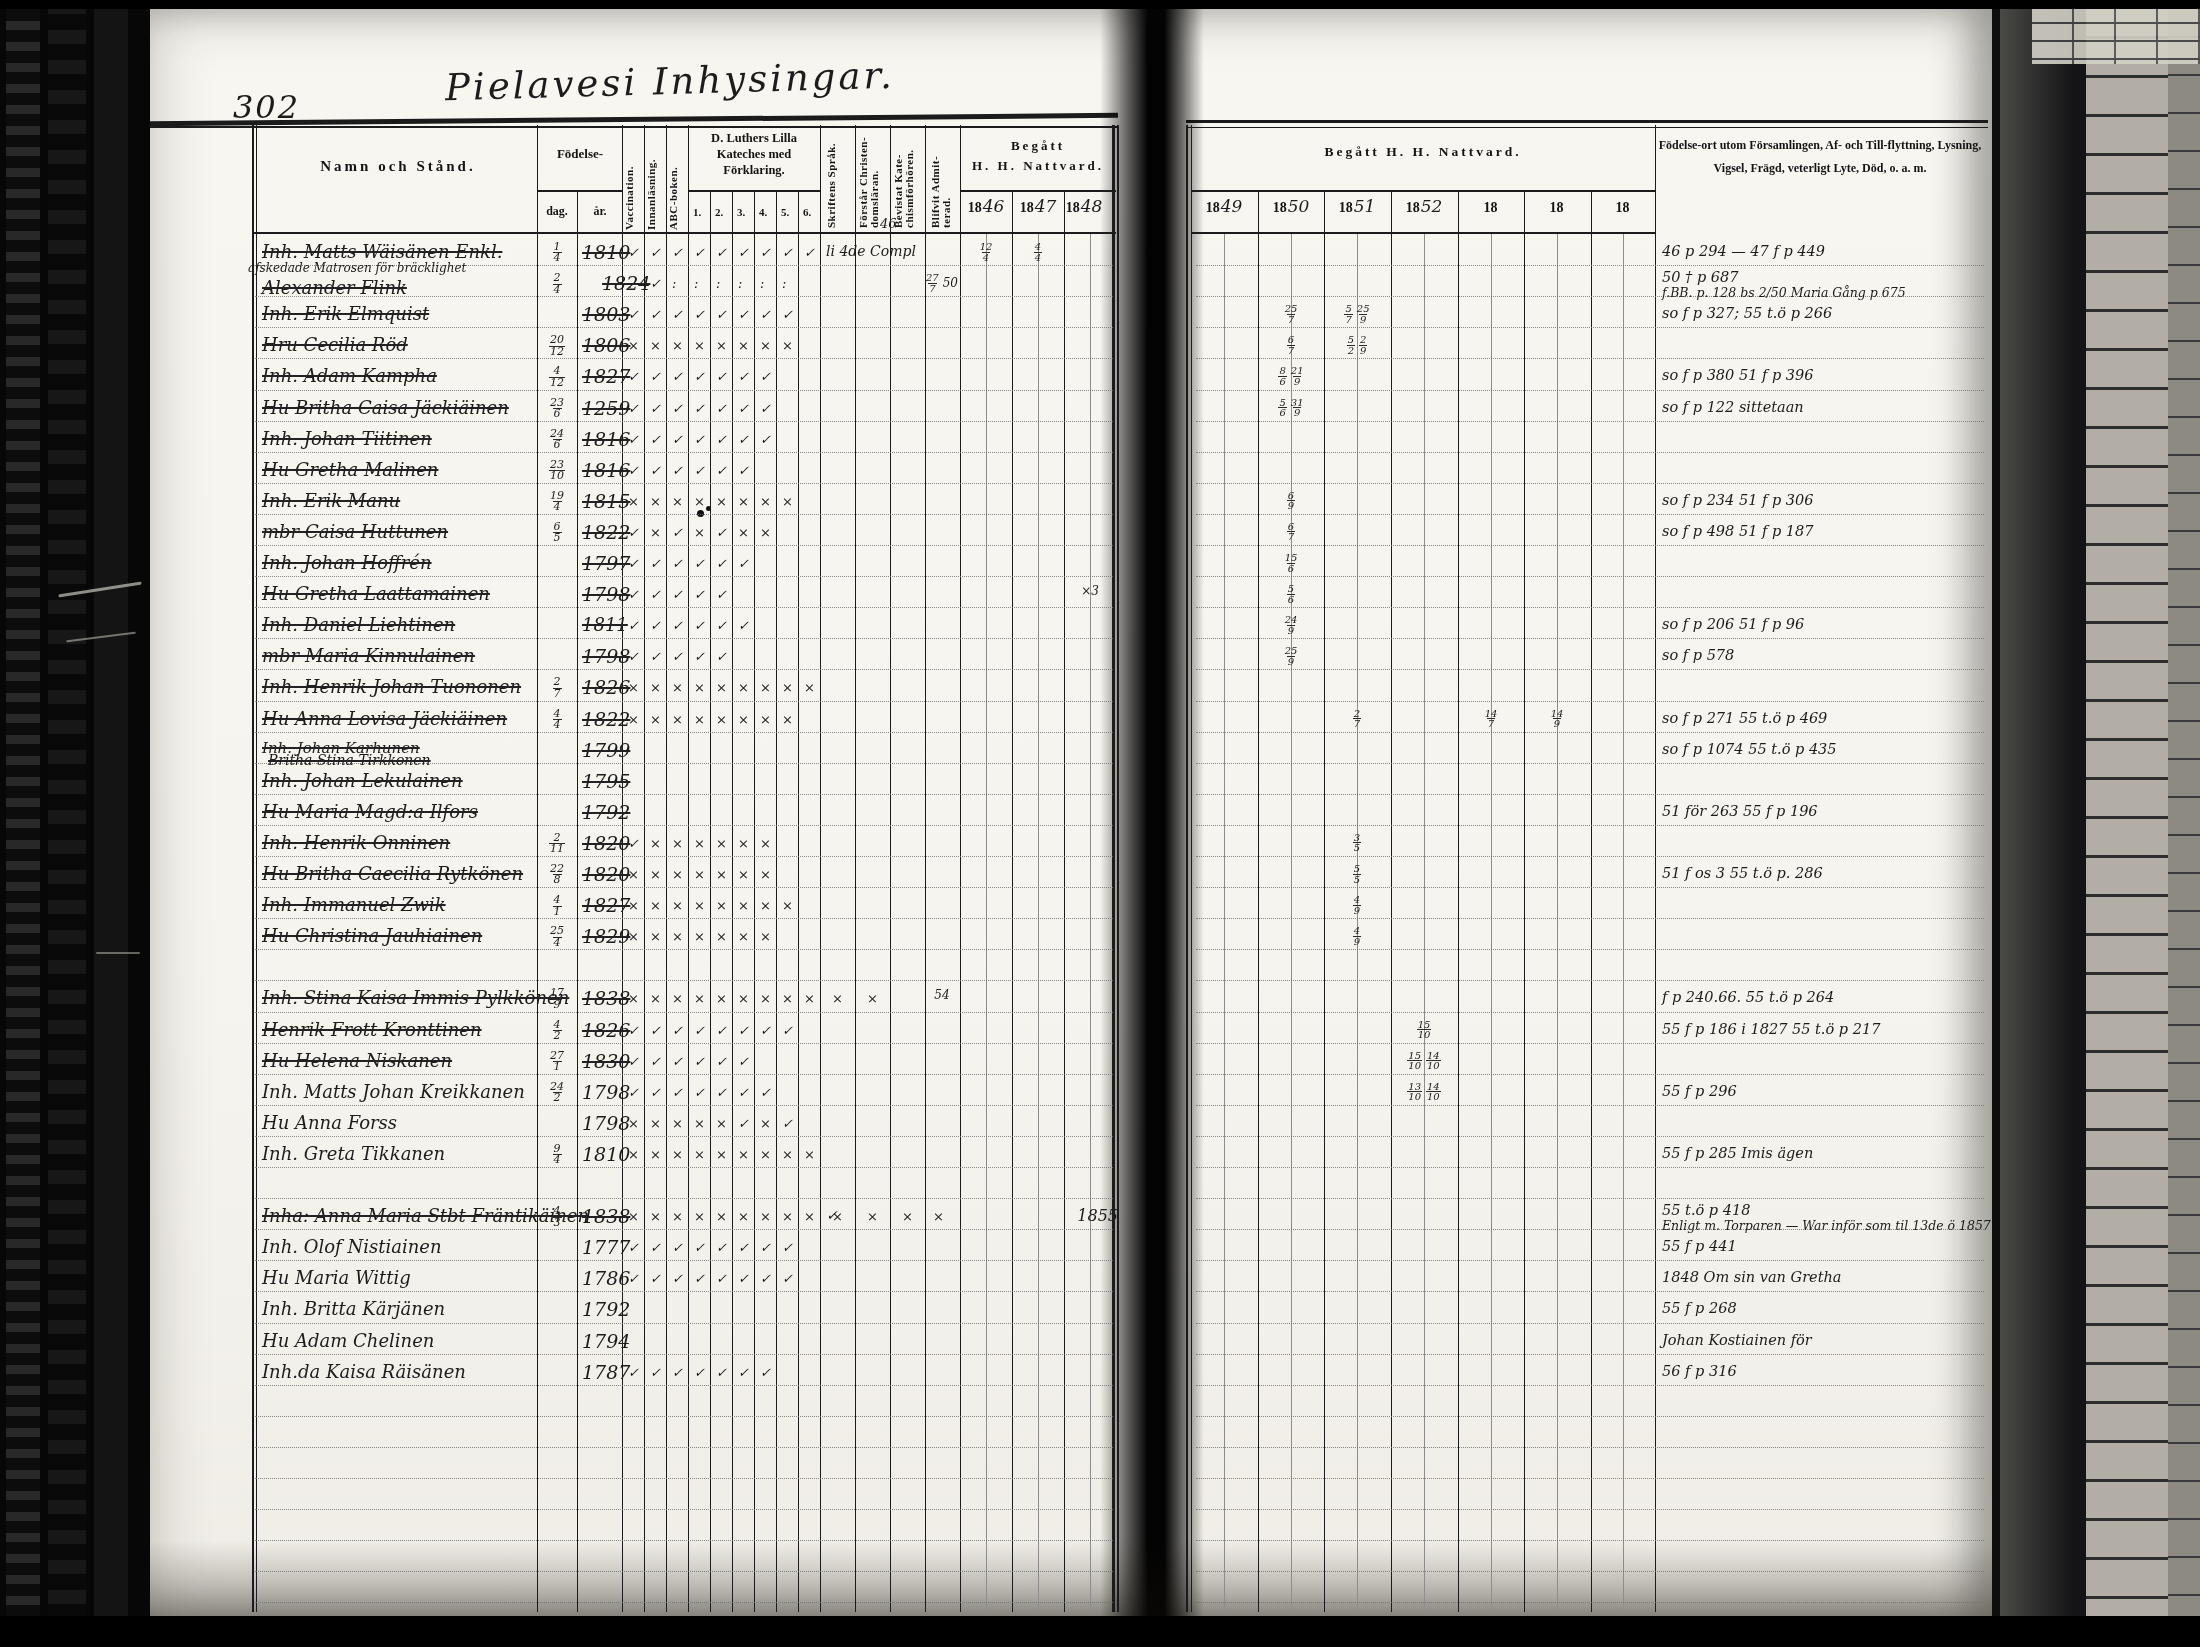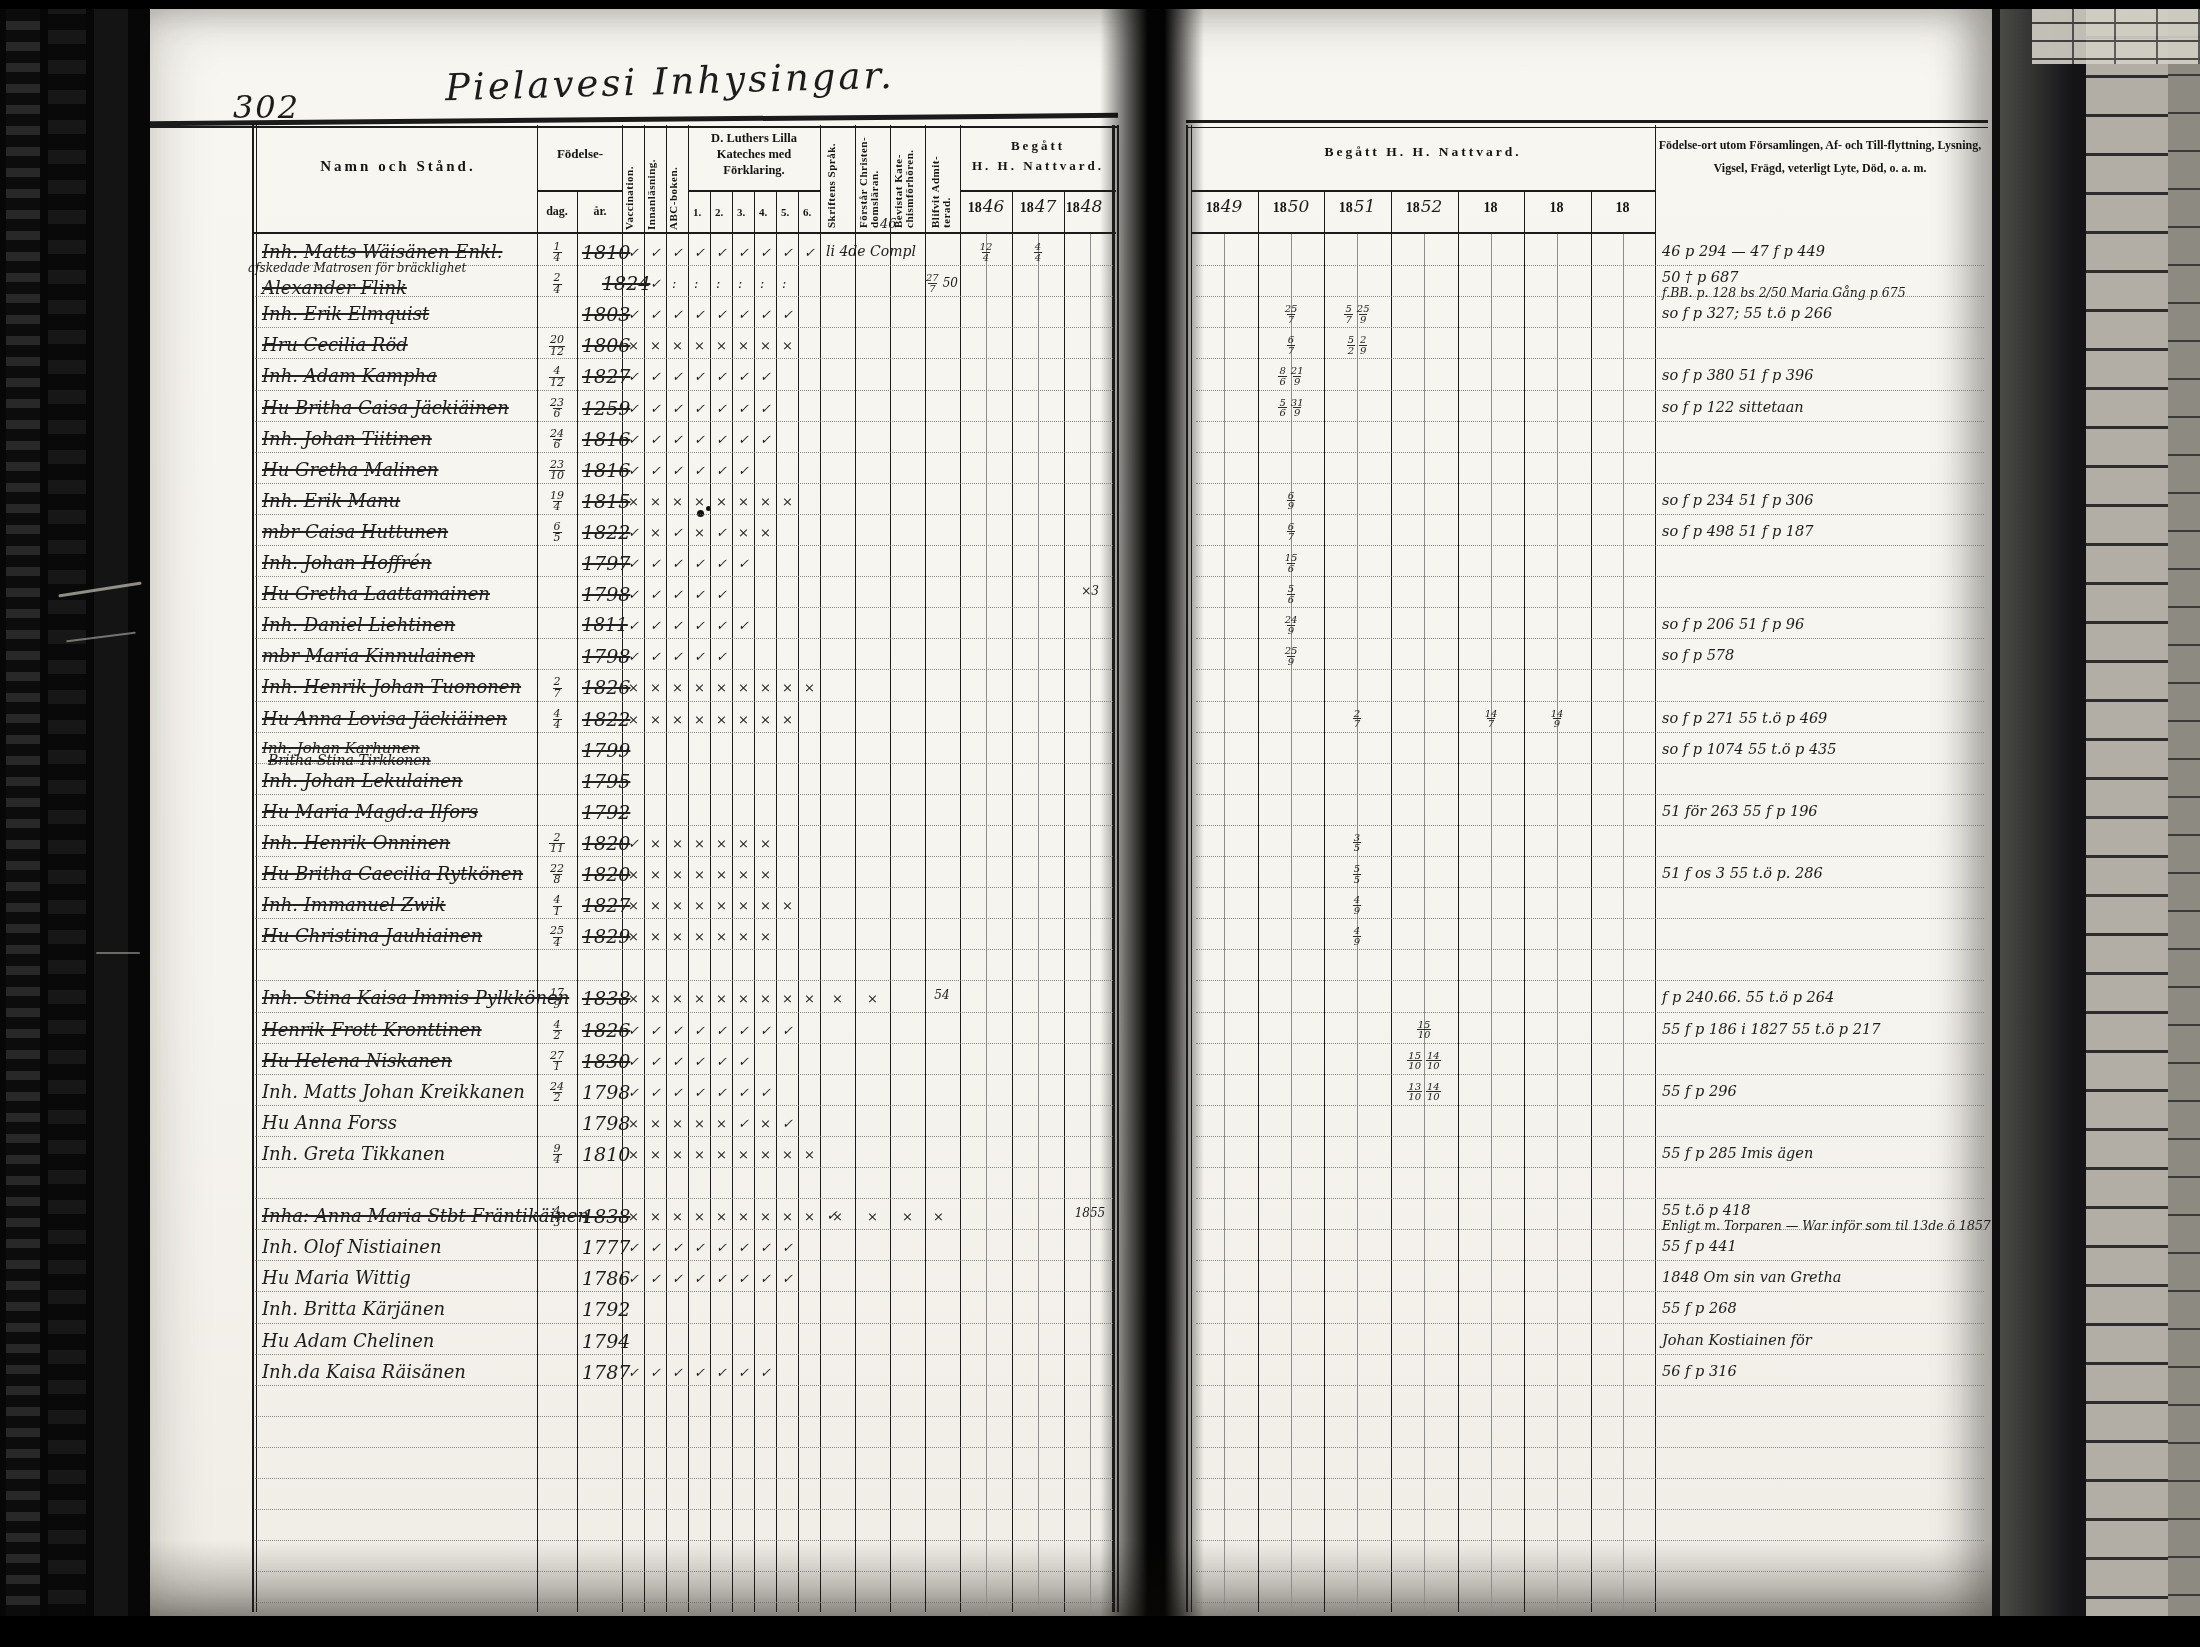--- a/index.html
+++ b/index.html
@@ -756,21 +756,21 @@
     <div class="hw" style="left: 716px; top: 1209.1px; font-size: 13px;">×</div>
     <div class="hw" style="left: 738px; top: 1209.1px; font-size: 13px;">×</div>
     <div class="hw" style="left: 760px; top: 1209.1px; font-size: 13px;">×</div>
     <div class="hw" style="left: 782px; top: 1209.1px; font-size: 13px;">×</div>
     <div class="hw" style="left: 804px; top: 1209.1px; font-size: 13px;">×</div>
     <div class="hw" style="left: 832px; top: 1209.1px; font-size: 13px;">×</div>
     <div class="hw" style="left: 867px; top: 1209.1px; font-size: 13px;">×</div>
     <div class="hw" style="left: 902px; top: 1209.1px; font-size: 13px;">×</div>
     <div class="hw" style="left: 933px; top: 1209.1px; font-size: 13px;">×</div>
     <div class="hw" style="left: 826px; top: 1207.1px; font-size: 14px;">✓</div>
-    <div class="hw" style="left: 1060px; top: 1206.1px; width: 60px; text-align: center; font-size: 12px;"><span><span style="margin: 0px 2px;">1855</span></span></div>
+    <div class="hw" style="left: 1060px; top: 1206.1px; width: 60px; text-align: right; font-size: 16px;"><span><span style="margin: 0px 2px;">1855</span></span></div>
     <div class="hw" style="left: 1662px; top: 1202.1px; font-size: 14.5px;">55 t.ö p 418</div>
     <div class="hw" style="left: 1662px; top: 1218.1px; font-size: 12.5px;">Enligt m. Torparen — War inför som til 13de ö 1857</div>
     <div class="hw" style="left: 262px; top: 1236.2px; font-size: 18px;">Inh. Olof Nistiainen</div>
     <div class="hw" style="left: 582px; top: 1236.2px; font-size: 19px;">1777</div>
     <div class="hw" style="left: 628px; top: 1240.2px; font-size: 13px;">✓</div>
     <div class="hw" style="left: 650px; top: 1240.2px; font-size: 13px;">✓</div>
     <div class="hw" style="left: 672px; top: 1240.2px; font-size: 13px;">✓</div>
     <div class="hw" style="left: 694px; top: 1240.2px; font-size: 13px;">✓</div>
     <div class="hw" style="left: 716px; top: 1240.2px; font-size: 13px;">✓</div>
     <div class="hw" style="left: 738px; top: 1240.2px; font-size: 13px;">✓</div>

